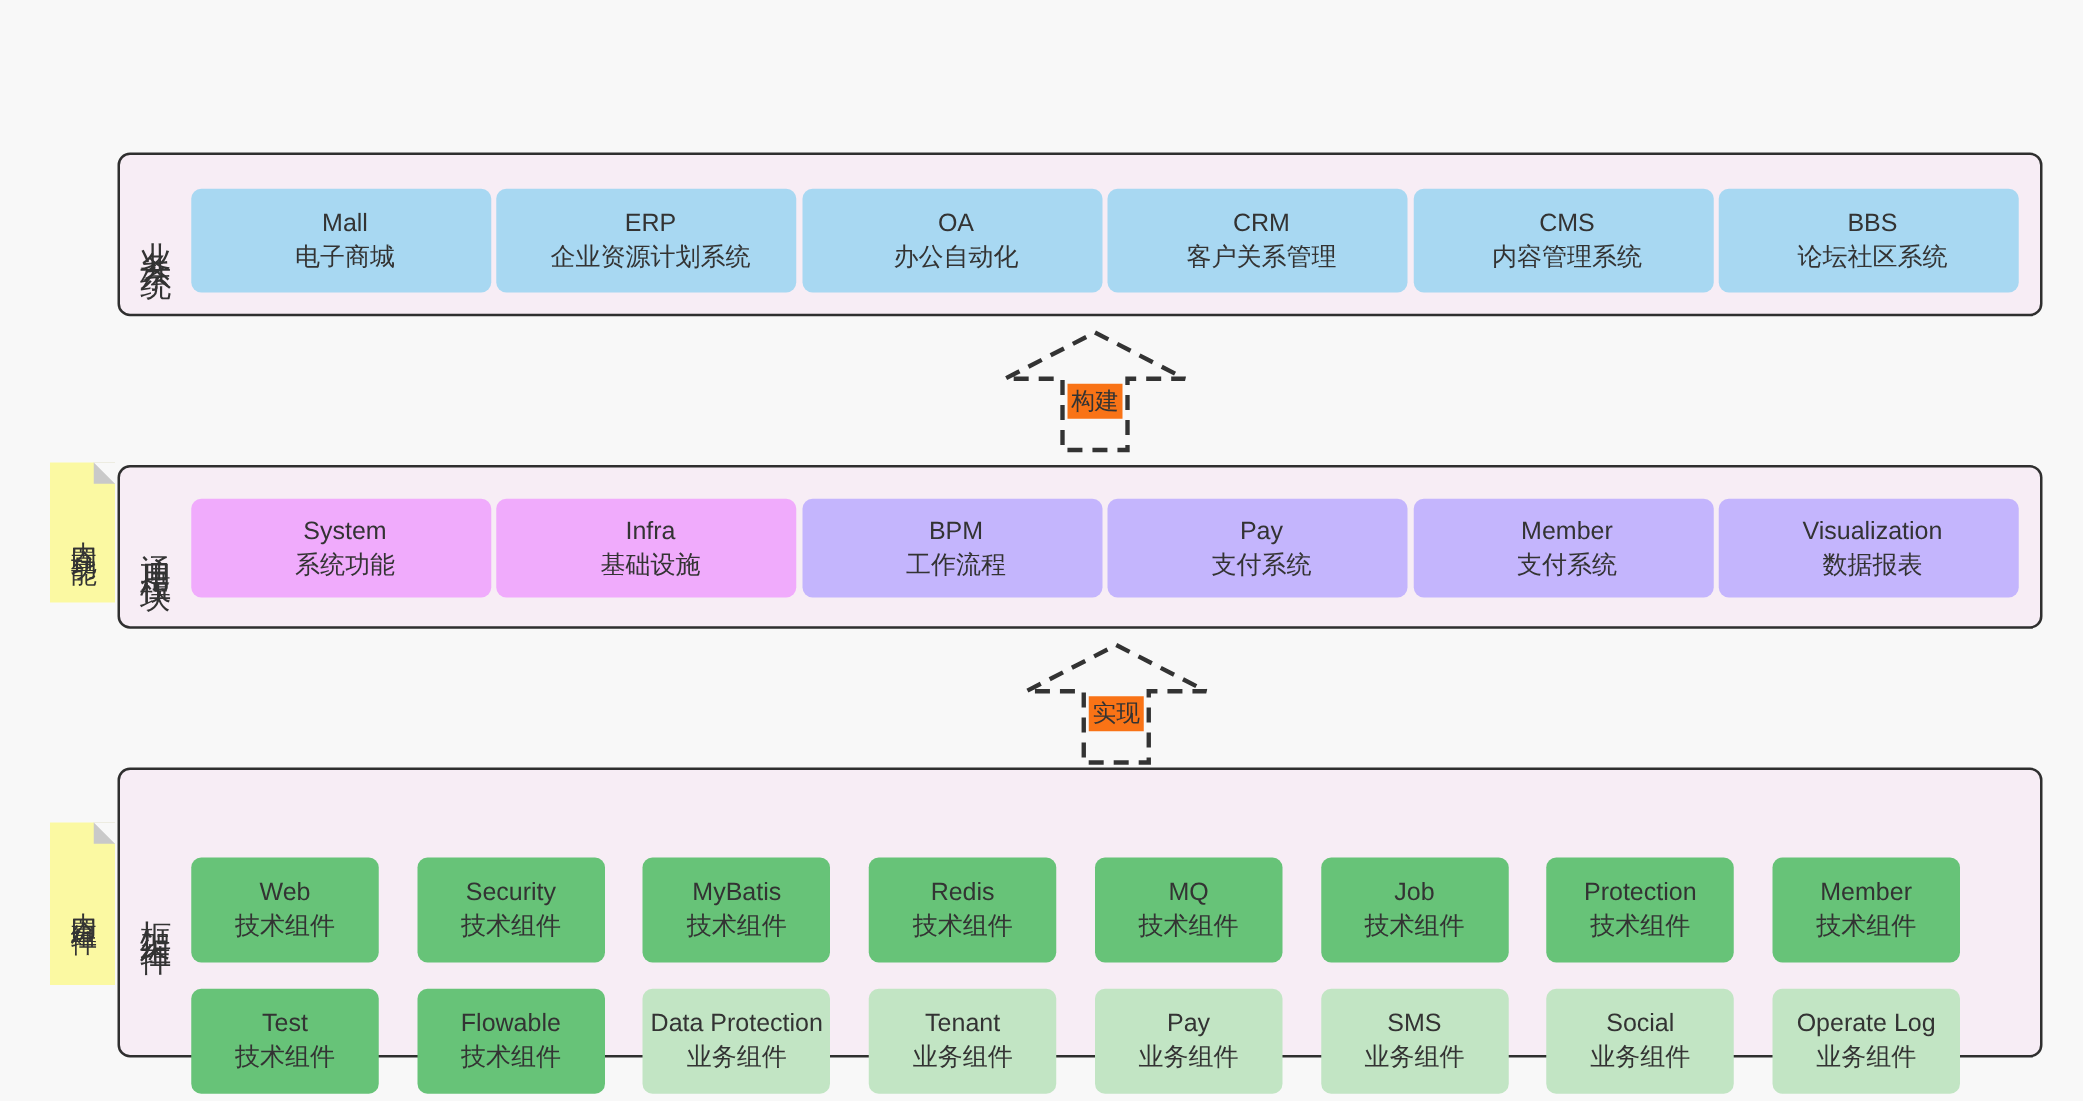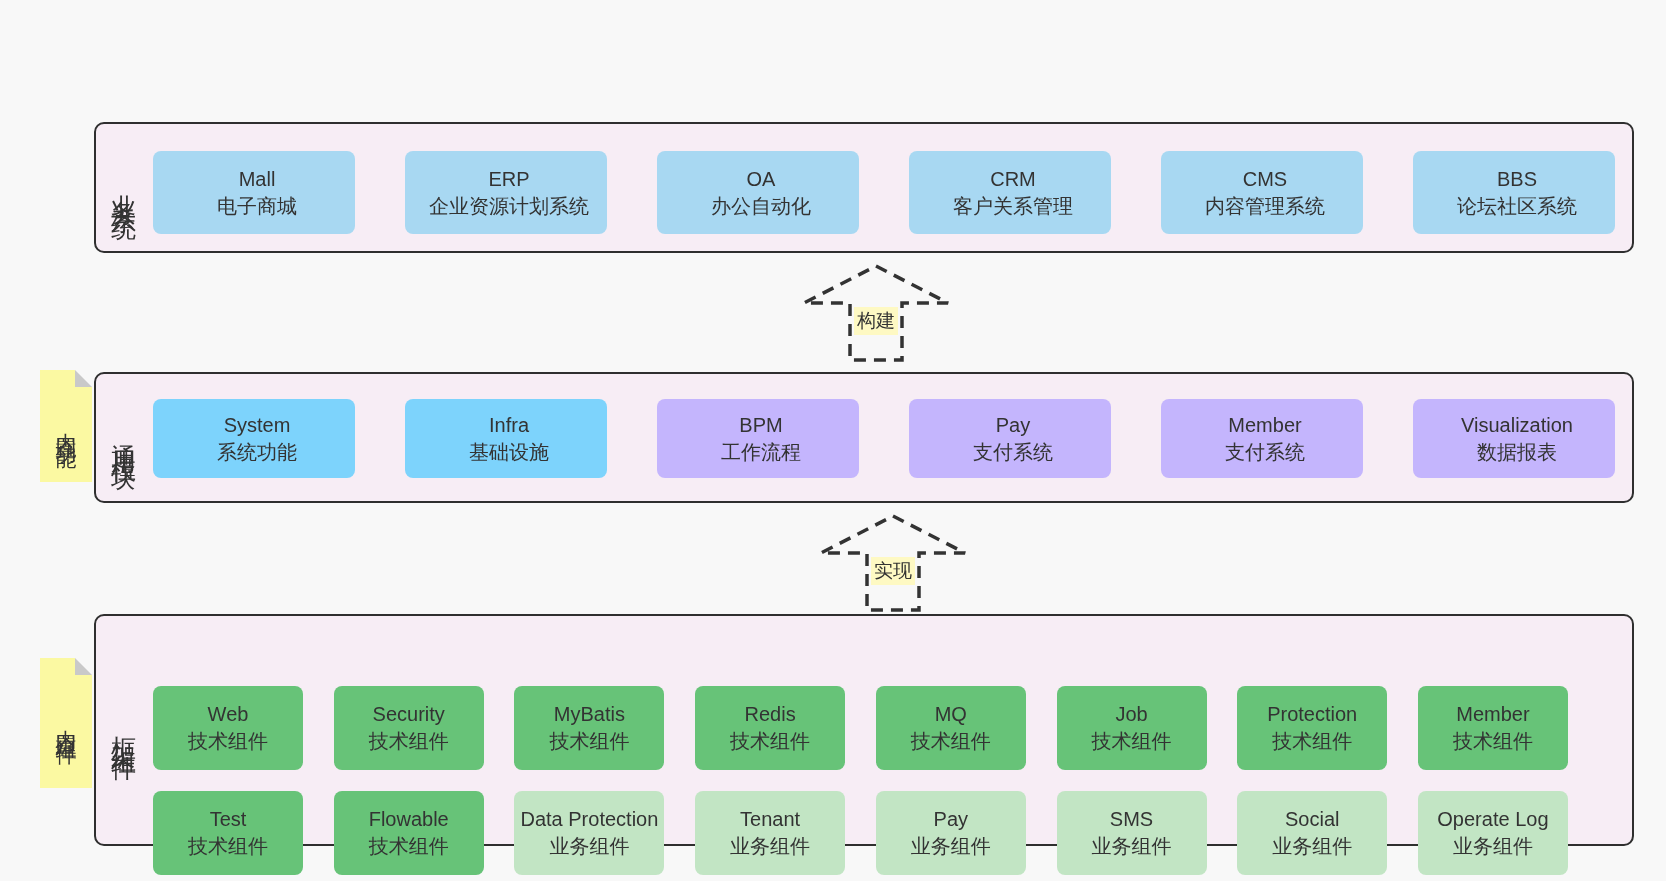--- a/index.html
+++ b/index.html
@@ -57,26 +57,26 @@
     display: flex;
     flex-direction: column;
     align-items: center;
     justify-content: center;
     text-align: center;
     font-size: 20px;
     line-height: 27px;
     color: #333333;
     padding: 2px 6px;
   }
-  .w-big { width: 202px; padding-left: 12px; }
+  .w-big { width: 240px; padding-left: 12px; }
   .band1 .box { height: 83px; }
   .band2 .box { height: 79px; }
   .band3 .box { width: 150px; height: 84px; }
   .blue       { background: #a8d8f2; }
-  .red        { background: #7dd3fc; }
+  .red        { background: #f0abfc; }
   .pink       { background: #c4b5fd; }
   .green-dark { background: #67c378; }
   .green-light{ background: #c2e5c4; }
 
   
   .sticky {
     position: absolute;
     left: 40px;
     width: 52px;
     background: #fbf9a2;
@@ -112,21 +112,21 @@
     fill: none;
     stroke: #333333;
     stroke-width: 3.5;
     stroke-dasharray: 12 8;
   }
   .arrow-label {
     position: absolute;
     left: 50%;
     top: 44px;
     transform: translateX(-50%);
-    background: #fef9c3;
+    background: #f97316;
     padding: 1px 3px;
     font-size: 19px;
     color: #333333;
     white-space: nowrap;
   }
 </style>
 </head>
 <body>
 
 <div class="page">

